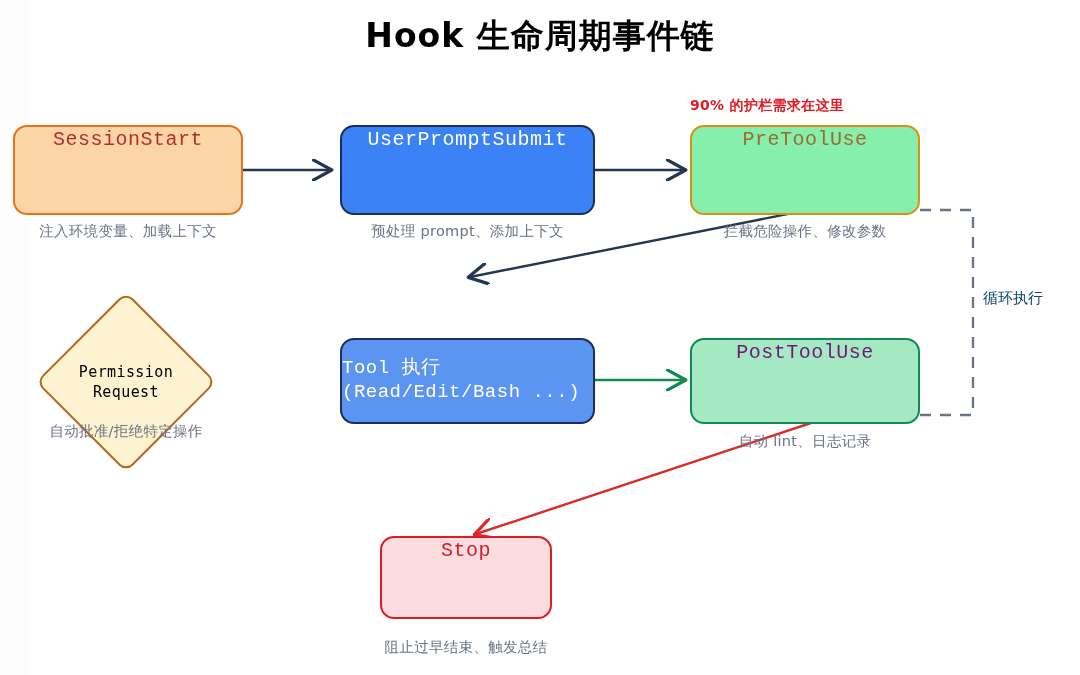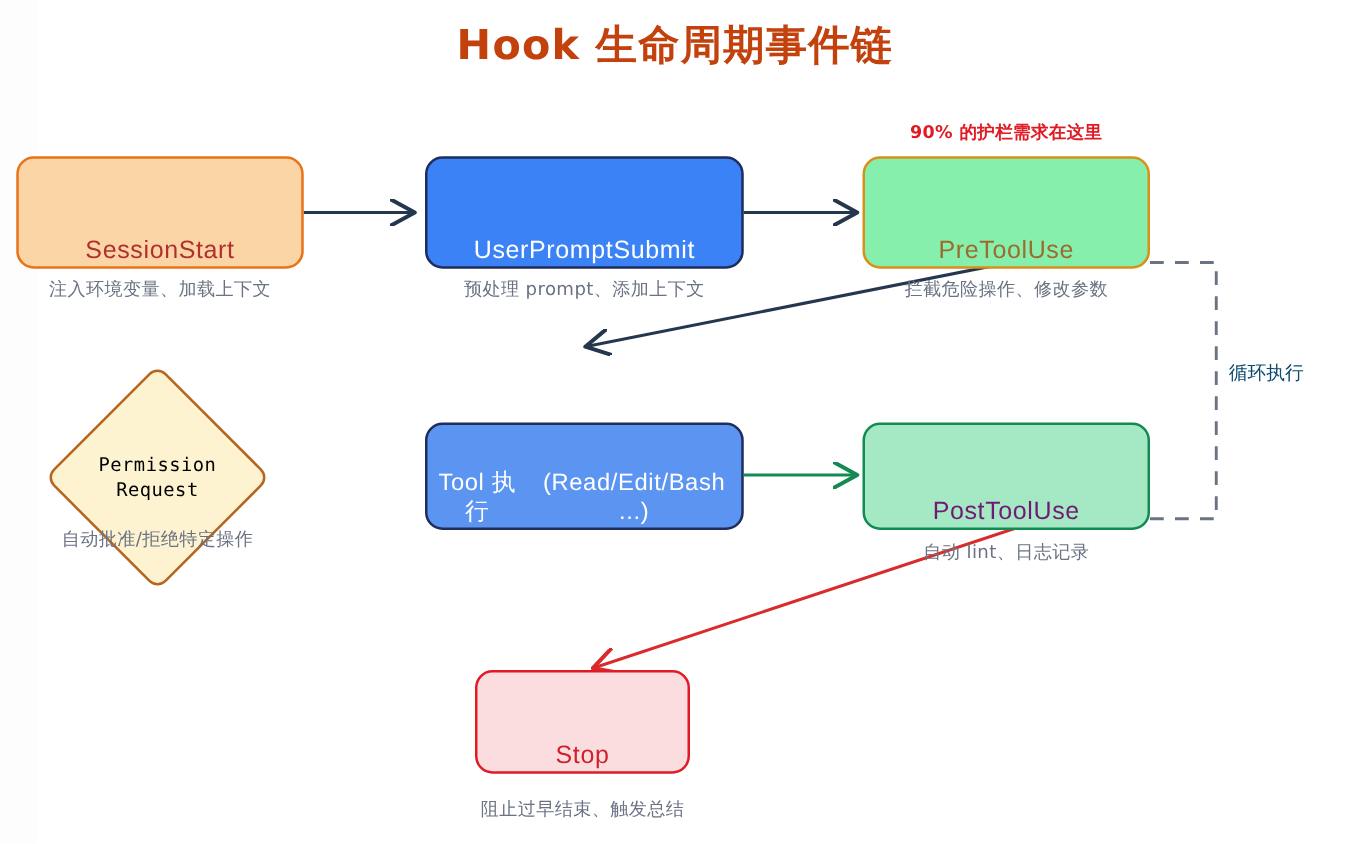--- a/index.html
+++ b/index.html
@@ -35,35 +35,35 @@
   .page-title {
     position: absolute;
     left: 0;
     top: 14px;
     width: 1080px;
     text-align: center;
     font-family: "DejaVu Sans", sans-serif;
     font-size: 33px;
     font-weight: 700;
     letter-spacing: 1px;
-    color: #c2410c;
+    color: #000000;
     white-space: nowrap;
   }
 
   .node {
     position: absolute;
     box-sizing: border-box;
     display: flex;
-    align-items: flex-end;
+    align-items: flex-start;
     justify-content: center;
     text-align: center;
     border-radius: 14px;
     border-width: 2.5px;
     border-style: solid;
-    font-family: Liberation Sans, sans-serif;
+    font-family: Liberation Mono, monospace;
     font-size: 20px;
     line-height: 1.25;
     letter-spacing: 0.5px;
   }
   .node-multiline { font-size: 19px; }
 
   .diamond {
     position: absolute;
     box-sizing: border-box;
     display: flex;
@@ -94,21 +94,21 @@
     white-space: nowrap;
     letter-spacing: 0.3px;
   }
 
   .annotation-red {
     position: absolute;
     font-family: "DejaVu Sans", "Liberation Sans", sans-serif;
     font-size: 14px;
     font-weight: 700;
     color: #e01b24;
-    text-align: center;
+    text-align: left;
     white-space: nowrap;
     letter-spacing: 0.3px;
   }
 
   .edge-label {
     position: absolute;
     font-family: "DejaVu Sans", "Liberation Sans", sans-serif;
     font-size: 15px;
     color: #0c4a6e;
     white-space: nowrap;
@@ -181,21 +181,21 @@
   <div class="edge-label" style="left:983px; top:289px;">循环执行</div>
 
   <div class="diamond" style="left:62px; top:318px; width:128px; height:128px;">
     <span>
       <span>Permission</span><br>
       <span>Request</span>
     </span>
   </div>
   <div class="caption" style="left:11px; top:422px; width:230px;text-align:center;">自动批准/拒绝特定操作</div>
 
-  <div class="node node-multiline" style="left:340px; top:338px; width:255px; height:86px; background:#5c94f2; border-color:#1f2d5c; color:#ffffff; ">
+  <div class="node node-multiline" style="left:340px; top:338px; width:255px; height:86px; background:#5c94f2; border-color:#1f2d5c; color:#ffffff; flex-direction:column;">
     <span>Tool 执行</span>
     <span>(Read/Edit/Bash ...)</span>
   </div>
 
   <div class="node" style="left:690px; top:338px; width:230px; height:86px; background:#a5e8c4; border-color:#138a52; color:#701a75;">
     <span>PostToolUse</span>
   </div>
   <div class="caption" style="left:690px; top:432px; width:230px;">自动 lint、日志记录</div>
 
   <div class="node" style="left:380px; top:536px; width:172px; height:83px; background:#fbdde0; border-color:#e01b24; color:#d0202a;">

